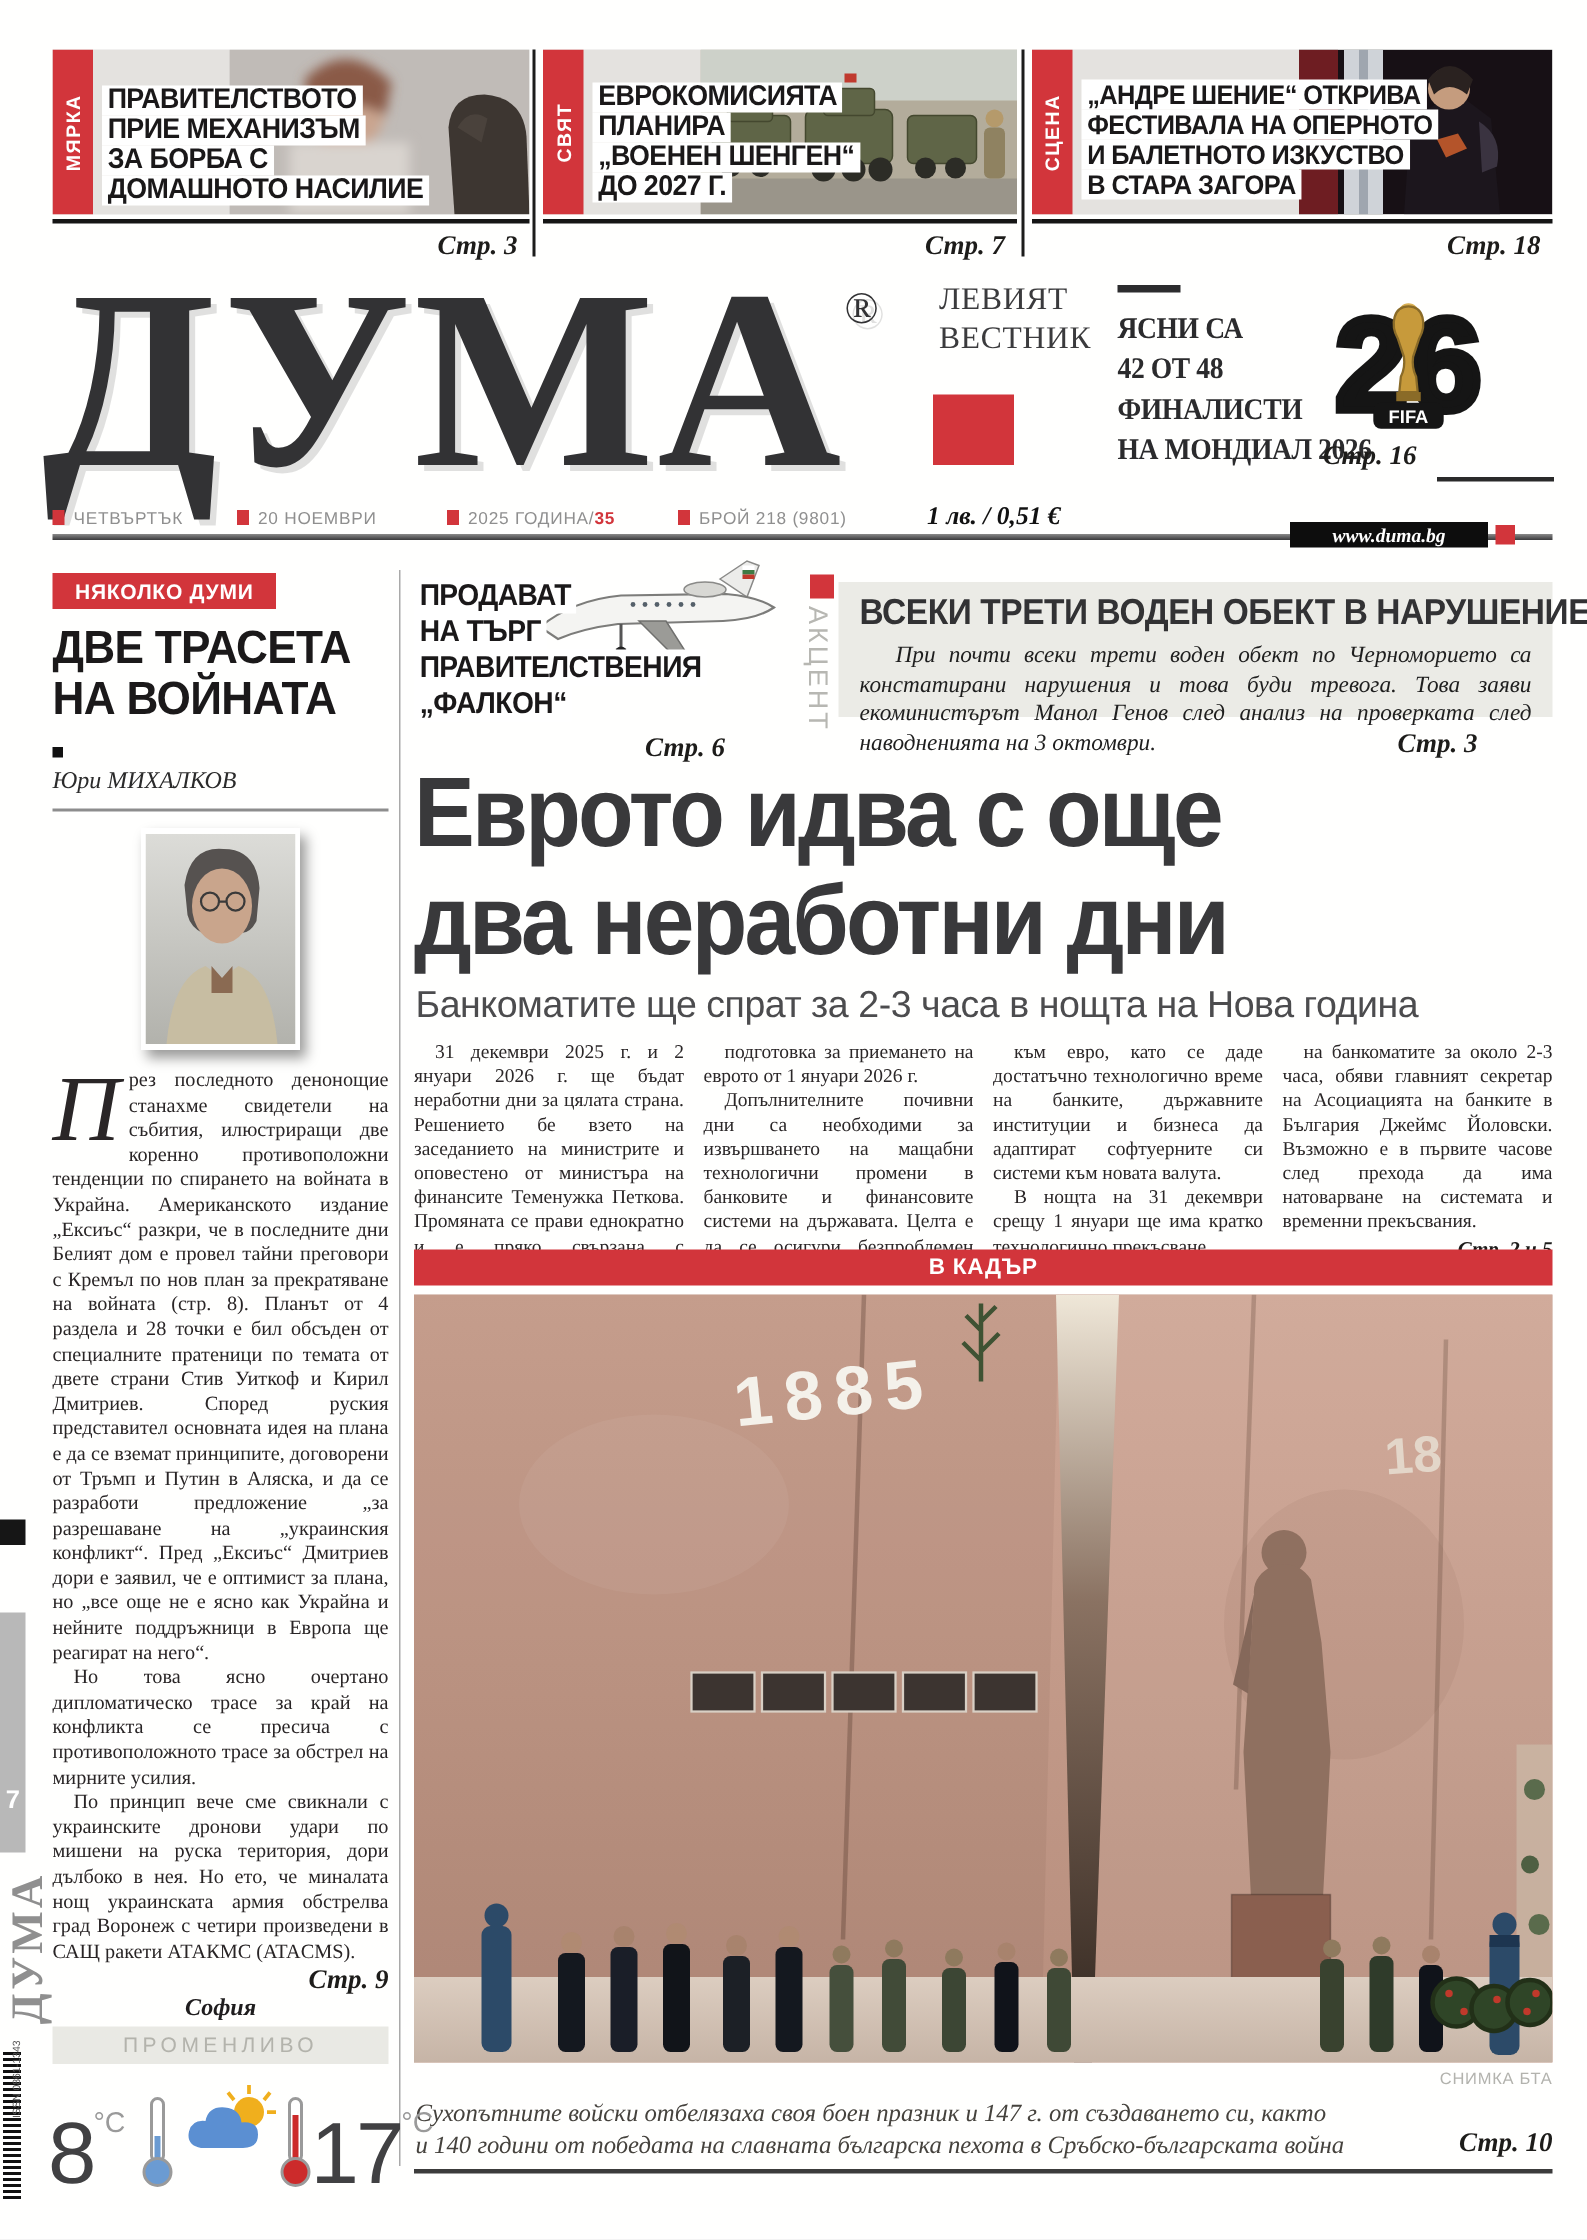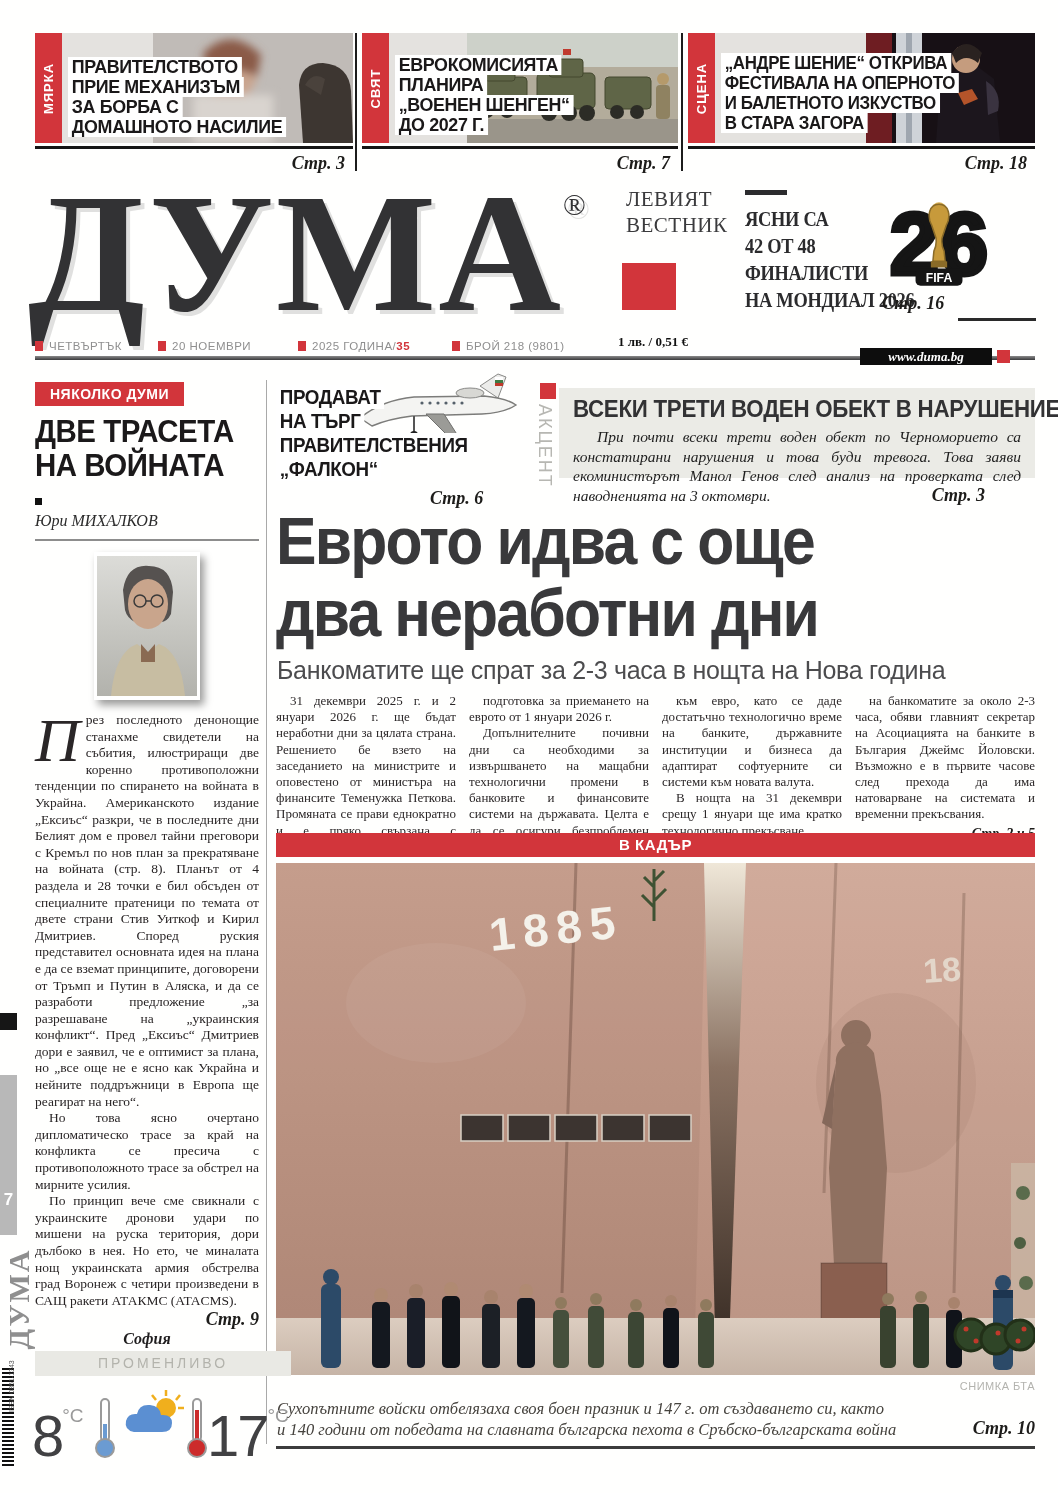--- a/index.html
+++ b/index.html
@@ -35,21 +35,21 @@
          color:#2b2b2d;letter-spacing:-0.3px;transform:scaleX(.92);transform-origin:left top;white-space:nowrap}
   #fifa{position:absolute;left:888px;top:192px;width:102px;height:102px}
   #promo-page{position:absolute;left:882px;top:293px;width:120px;text-align:left}
   #promo-underline{position:absolute;left:958px;top:318px;width:78px;height:3px;background:#2a2a2a}
 
   
   .dl-item{position:absolute;top:340px;font-size:11.5px;color:#8f8f8f;letter-spacing:.5px;
            font-family:"Liberation Sans",sans-serif;white-space:nowrap}
   .bullet{display:inline-block;width:8px;height:10px;background:#d2353b;margin-right:6px;vertical-align:-1px}
   .dl-red{color:#d2353b;font-weight:bold}
-  #price{position:absolute;left:618px;top:334px;font-weight:bold;font-size:13px;color:#111}
+  #price{position:absolute;left:618px;top:334px;font-weight:bold;font-style:italic;font-size:17px;color:#111}
   #main-rule{position:absolute;left:35px;top:356px;width:1000px;height:4px;
              background:linear-gradient(#8a8a8a,#3a3a3c)}
   #site-box{position:absolute;left:860px;top:348px;width:132px;height:17px;background:#0d0d0d;
             color:#fff;font-weight:bold;font-style:italic;font-size:13px;text-align:center;line-height:17px}
   #site-sq{position:absolute;left:997px;top:350px;width:13px;height:13px;background:#d2353b}
 
   
   #opinion{position:absolute;left:35px;top:382px;width:224px}
   #op-label{display:inline-block;background:#d2353b;color:#fff;font-weight:bold;font-size:14px;
             letter-spacing:.5px;padding:4px 15px;font-family:"Liberation Sans",sans-serif}
@@ -105,21 +105,21 @@
   #photo{position:absolute;left:276px;top:863px;width:759px;height:512px;overflow:hidden;background:#c5a192}
   #photo-credit{position:absolute;left:835px;top:1380px;width:200px;text-align:right;font-size:11px;
                 color:#b3b3ae;letter-spacing:.5px;font-family:"Liberation Sans",sans-serif}
   #caption{position:absolute;left:277px;top:1398px;font-style:italic;font-size:16.5px;line-height:21px;color:#45423d}
   #caption-page{position:absolute;left:935px;top:1418px;width:100px;text-align:right}
   #bottom-rule{position:absolute;left:276px;top:1446px;width:759px;height:3px;background:#3c3c3c}
 
   
   #w-city{position:absolute;left:35px;top:1330px;width:224px;text-align:center;font-weight:bold;
           font-style:italic;font-size:16px;color:#1f1d1e}
-  #w-bar{position:absolute;left:35px;top:1351px;width:256px;height:25px;background:#e9e9e4;color:#b3b3ac;
+  #w-bar{position:absolute;left:35px;top:1351px;width:224px;height:25px;background:#e9e9e4;color:#b3b3ac;
          font-size:14px;letter-spacing:3px;text-align:center;line-height:25px;font-family:"Liberation Sans",sans-serif}
   .w-temp{position:absolute;top:1387px;font-size:58px;line-height:58px;color:#414143;
           font-family:"Liberation Sans",sans-serif;letter-spacing:-2px}
   .w-unit{font-size:19px;color:#9a9a9a;vertical-align:34px;letter-spacing:0}
 
   
   #sp-sq{position:absolute;left:0;top:1013px;width:17px;height:17px;background:#161616}
   #sp-tab{position:absolute;left:0;top:1075px;width:17px;height:160px;background:#b8b8b8}
   #sp-num{position:absolute;left:0;top:1190px;width:17px;text-align:center;color:#fff;font-weight:bold;
           font-size:17px;font-family:"Liberation Sans",sans-serif}

